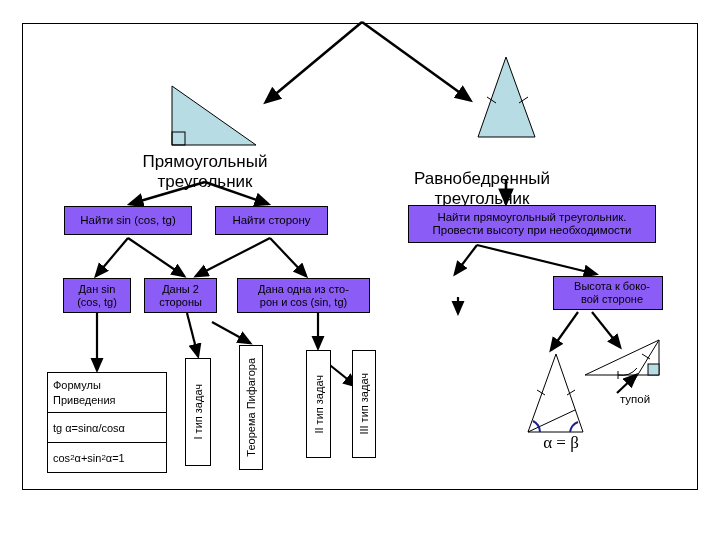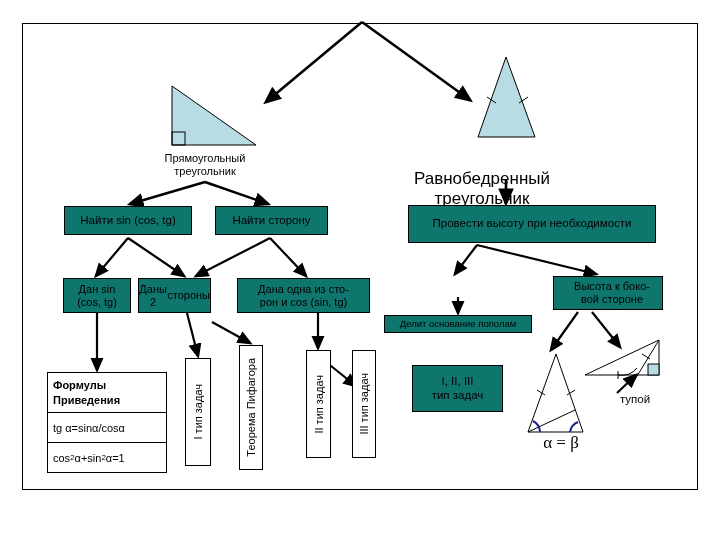--- a/index.html
+++ b/index.html
@@ -1,35 +1,35 @@
 <!DOCTYPE html>
 <html><head>
 <meta charset="utf-8">
 <style>
   html,body{margin:0;padding:0;background:#ffffff;}
   body{width:720px;height:540px;overflow:hidden;
        font-family:"Liberation Sans","DejaVu Sans",sans-serif;}
   #stage{position:relative;width:720px;height:540px;}
   #svglayer{position:absolute;left:0;top:0;width:720px;height:540px;}
-  .box{position:absolute;border:1px solid #000;background:#0f766e;
+  .box{position:absolute;border:1px solid #000;background:#8b5cf6;
        display:flex;align-items:center;justify-content:center;
        text-align:center;color:#000;line-height:1.15;
        box-sizing:border-box;}
   .lbl{position:absolute;color:#000;text-align:center;line-height:1.2;}
   .vbox{position:absolute;border:1px solid #000;background:#fff;
         box-sizing:border-box;display:flex;align-items:center;justify-content:center;}
   .vbox span{writing-mode:vertical-rl;transform:rotate(180deg);
              white-space:nowrap;color:#000;}
   .tbl{position:absolute;border:1px solid #000;background:#fff;
        box-sizing:border-box;display:flex;flex-direction:column;}
   .tbl .row{flex:1;border-bottom:1px solid #000;display:flex;align-items:center;
             padding-left:5px;box-sizing:border-box;color:#000;}
   .tbl .row:last-child{border-bottom:none;}
   .tbl .row.two{flex:1.35;flex-direction:column;align-items:flex-start;
-                justify-content:center;line-height:1.35;font-weight:bold;}
+                justify-content:center;line-height:1.35;}
   sup{font-size:.72em;vertical-align:super;}
 </style>
 </head>
 <body>
 
 <div id="stage">
 
   <svg id="svglayer" viewBox="0 0 720 540">
     <defs>
       <marker id="ah" markerWidth="7" markerHeight="7" refX="5.6" refY="3" orient="auto" markerUnits="strokeWidth">
@@ -86,42 +86,42 @@
 
     <polygon points="659,340 585,375 659,375" fill="none" stroke="#000" stroke-width="1"></polygon>
     <line x1="659" y1="340" x2="634" y2="381" stroke="#000" stroke-width="1"></line>
     <rect x="648" y="364" width="11" height="11" fill="#b8dce3" stroke="#000" stroke-width="1"></rect>
     <line x1="618" y1="371" x2="618" y2="379" stroke="#000" stroke-width="1"></line>
     <line x1="642" y1="354" x2="650" y2="359" stroke="#000" stroke-width="1"></line>
     <path d="M 618,375 A 20,20 0 0 0 637,368" fill="none" stroke="#000" stroke-width="1"></path>
     <line x1="617" y1="393" x2="636" y2="375" stroke="#000" stroke-width="2.2" marker-end="url(#ah)"></line>
   </svg>
 
-  <div class="lbl" style="left:118px;top:152px;width:174px;font-size:11px;">
+  <div class="lbl" style="left:118px;top:152px;width:174px;font-size:17px;">
     <div>Прямоугольный</div>
     <div>треугольник</div>
   </div>
 
   <div class="lbl" style="left:395px;top:143px;width:174px;font-size:17px;margin-top:26px;">
     <div>Равнобедренный</div>
     <div>треугольник</div>
   </div>
 
   <div class="box" style="left:64px;top:206px;width:128px;height:29px;font-size:11.5px;">
     <span>Найти sin (cos, tg)</span>
   </div>
   <div class="box" style="left:215px;top:206px;width:113px;height:29px;font-size:11.5px;text-align:right;">
     <span>Найти сторону</span>
   </div>
 
   <div class="box" style="left:63px;top:278px;width:68px;height:35px;font-size:11px;flex-direction:column;">
     <span>Дан sin</span>
     <span>(cos, tg)</span>
   </div>
-  <div class="box" style="left:138px;top:278px;width:73px;height:35px;font-size:11px;flex-direction:row;">
+  <div class="box" style="left:144px;top:278px;width:73px;height:35px;font-size:11px;flex-direction:column;">
     <span>Даны 2</span>
     <span>стороны</span>
   </div>
   <div class="box" style="left:237px;top:278px;width:133px;height:35px;font-size:11px;flex-direction:column;">
     <span>Дана одна из сто-</span>
     <span>рон и cos (sin, tg)</span>
   </div>
 
   <div class="tbl" style="left:47px;top:372px;width:120px;height:101px;font-size:11px;">
     <div class="row two">
@@ -147,35 +147,29 @@
     <span>Теорема Пифагора</span>
   </div>
   <div class="vbox" style="left:306px;top:350px;width:25px;height:108px;font-size:11px;">
     <span>II тип задач</span>
   </div>
   <div class="vbox" style="left:352px;top:350px;width:24px;height:108px;font-size:11px;">
     <span>III тип задач</span>
   </div>
 
   <div class="box" style="left:408px;top:205px;width:248px;height:38px;font-size:11.5px;flex-direction:column;">
+    <span>Найти прямоугольный треугольник.</span>
     <span>Провести высоту при необходимости</span>
   </div>
 
   <div class="box" style="left:553px;top:276px;width:110px;height:34px;font-size:11px;flex-direction:column;padding-left:8px;">
     <span>Высота к боко-</span>
     <span>вой стороне</span>
   </div>
-  <div class="box" style="left:384px;top:315px;width:148px;height:18px;font-size:9.5px;">
-    <span>Делит основание пополам</span>
-  </div>
 
-  <div class="box" style="left:412px;top:365px;width:91px;height:47px;font-size:11.5px;flex-direction:column;">
-    <span>I, II, III</span>
-    <span>тип задач</span>
-  </div>
 
   <div class="lbl" style="left:600px;top:393px;width:70px;font-size:11.5px;">
     <span>тупой</span>
   </div>
 
   <div class="lbl" style="left:516px;top:433px;width:90px;font-size:17px;font-family:'Liberation Serif',serif;">
     <span>α = β</span>
   </div>
 
 </div>

